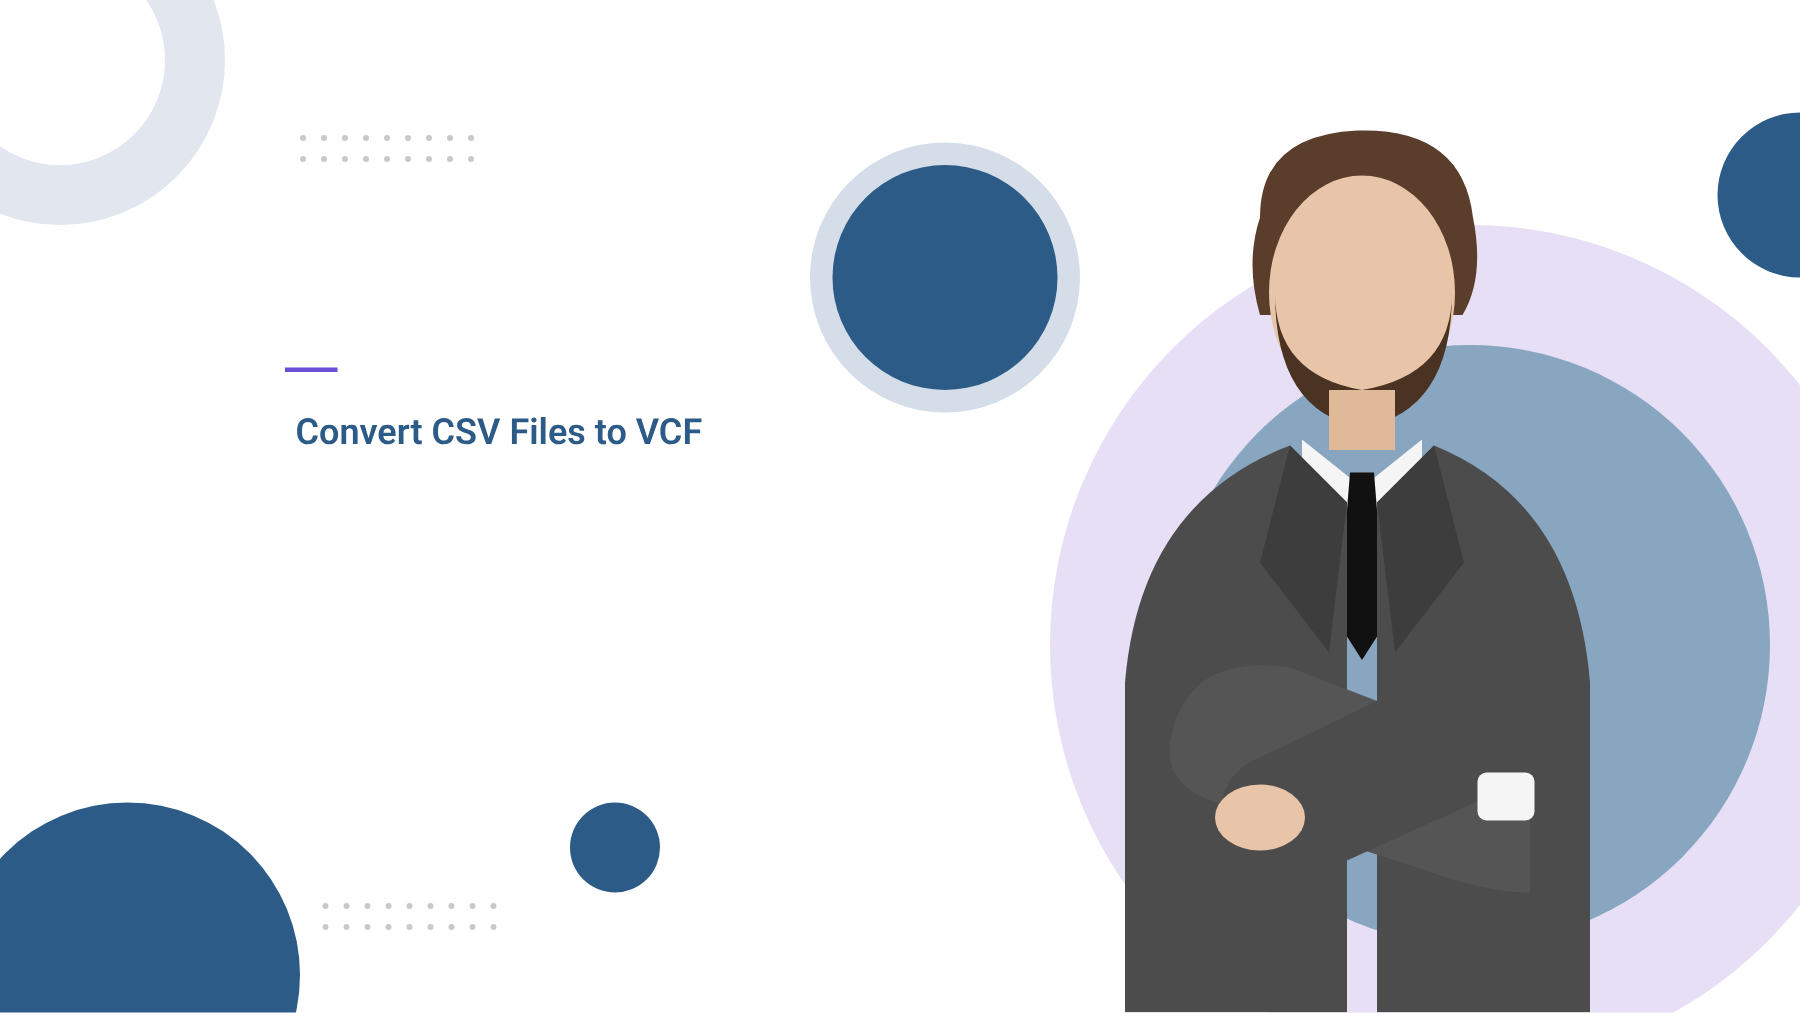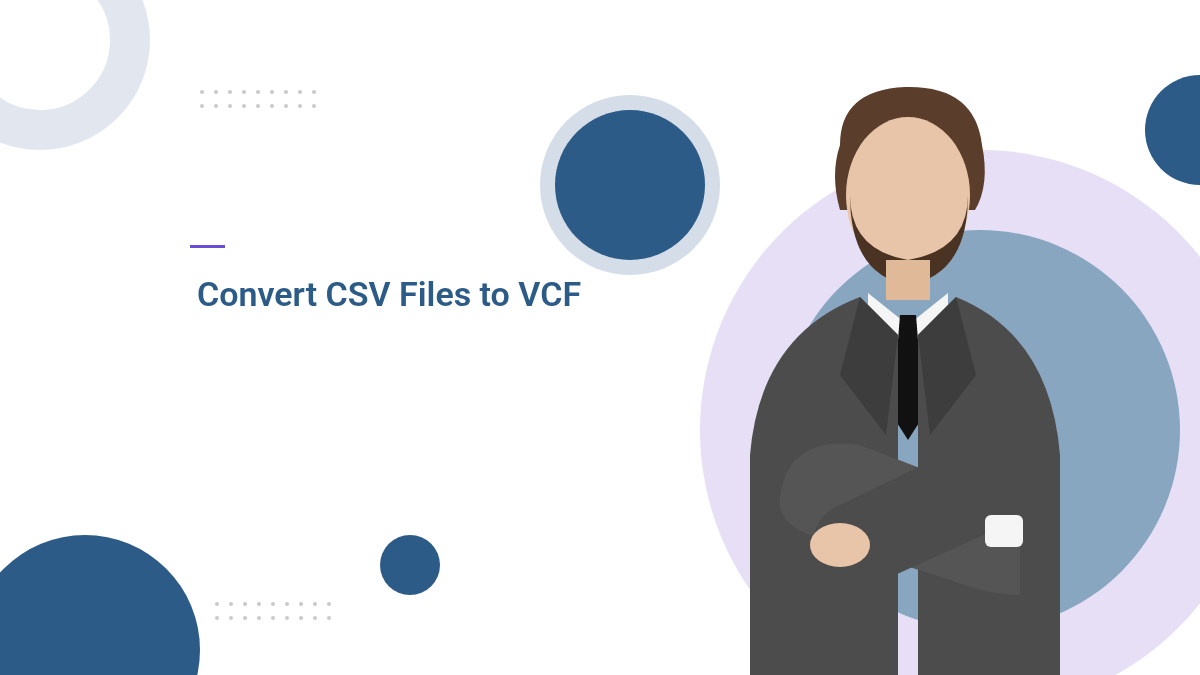--- a/index.html
+++ b/index.html
@@ -130,21 +130,21 @@
   }
   .heading {
     font-size: 48px;
     font-weight: 700;
     color: #2e3947;
     letter-spacing: -0.5px;
   }
   .subheading {
     margin-top: 26px;
     margin-left: 12px;
-    font-size: 34px;
+    font-size: 24px;
     font-weight: 600;
     color: #2b5b86;
   }
 </style>
 </head>
 <body>
 
 <div class="ring-top-left"></div>
 
 <div class="dots dots-top">

